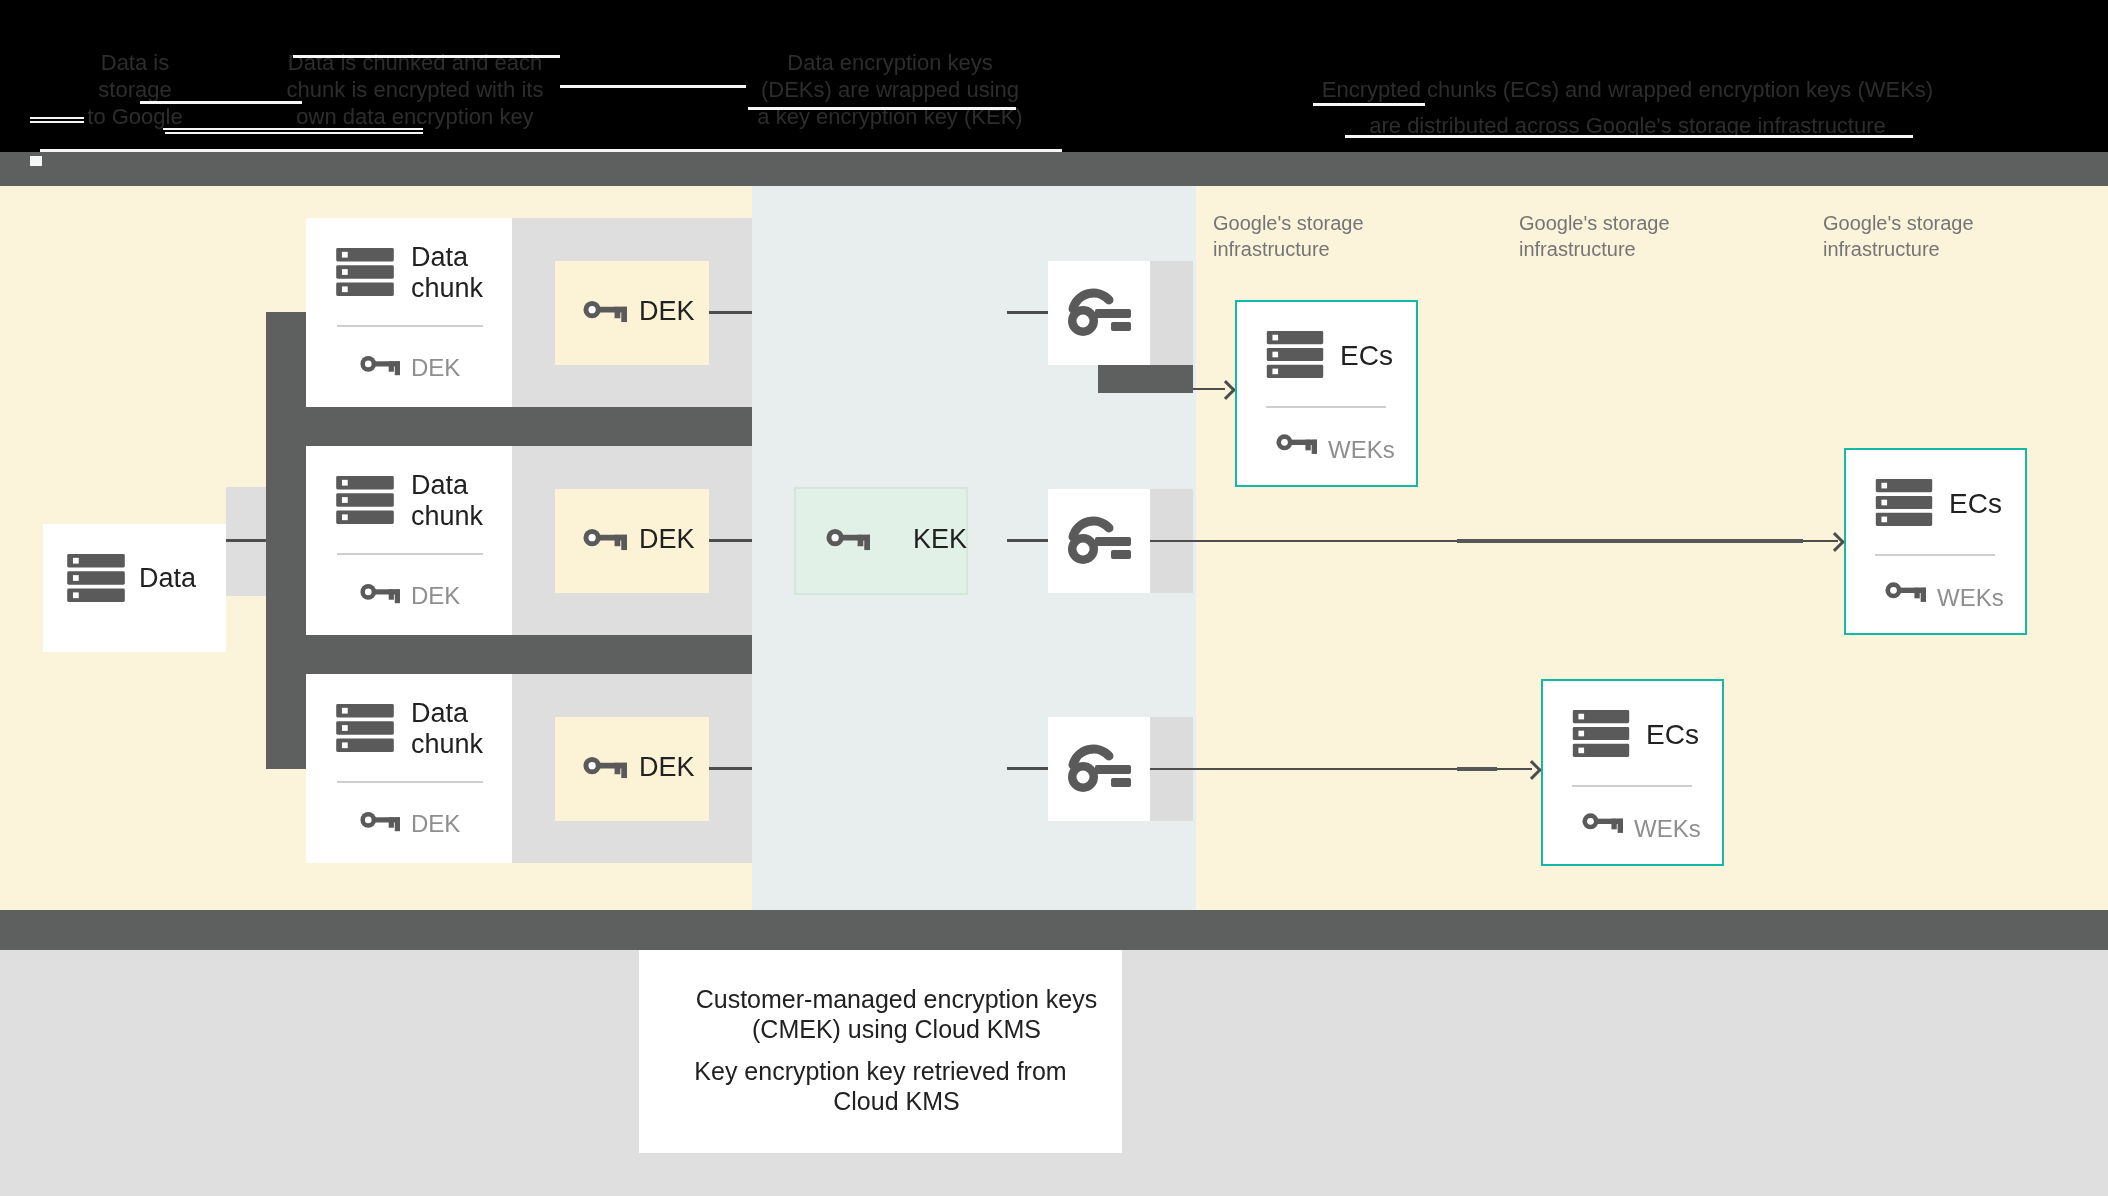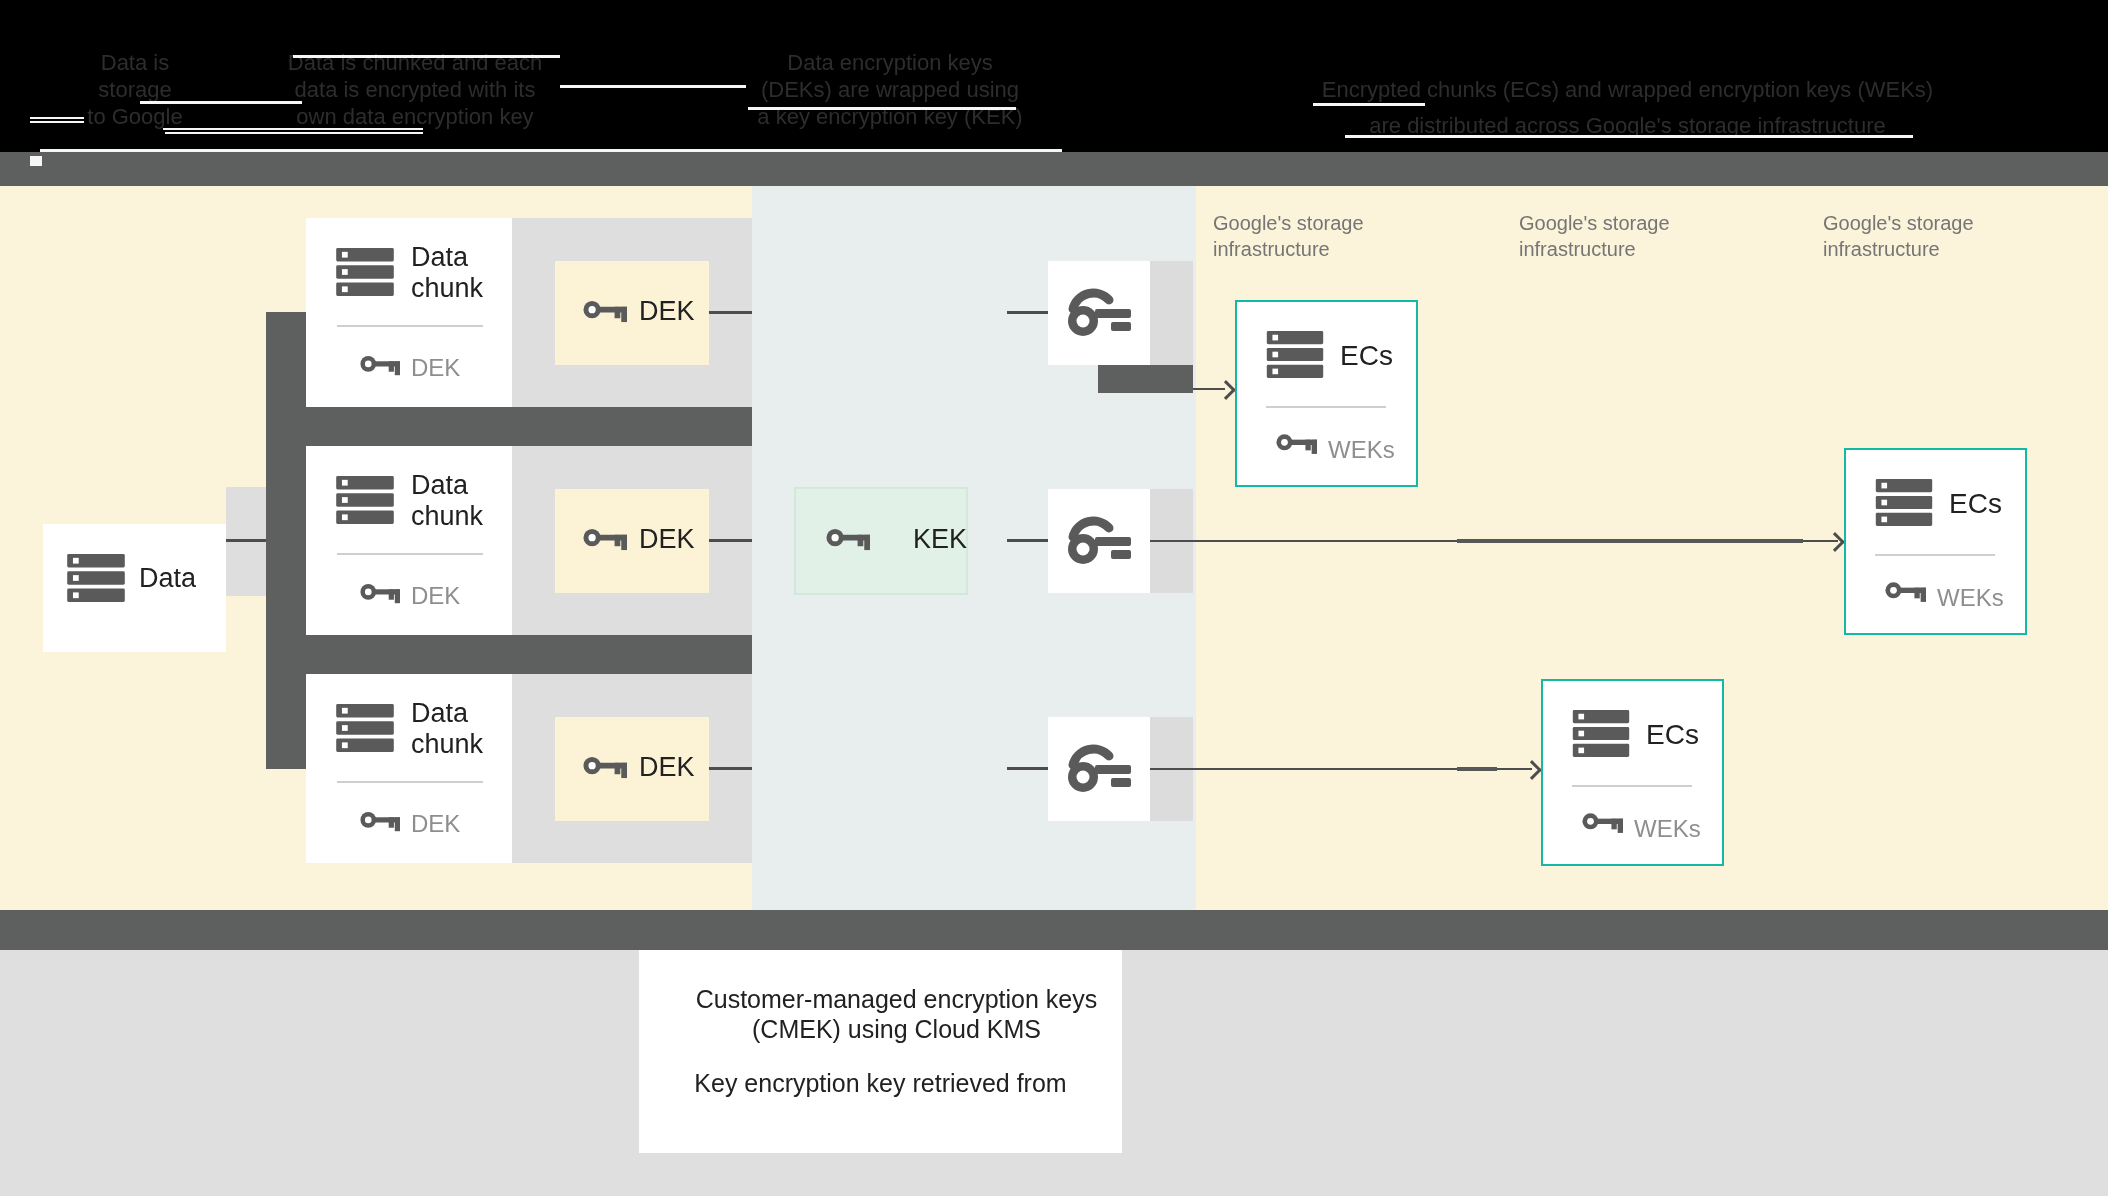--- a/index.html
+++ b/index.html
@@ -64,21 +64,21 @@
 <div id="stage">
 
   <div class="abs" id="header-black">
     <div class="hdr-col" style="left:60px;top:49px;width:150px;">
       <div>Data is</div>
       <div>storage</div>
       <div>to Google</div>
     </div>
     <div class="hdr-col" style="left:265px;top:49px;width:300px;">
       <div>Data is chunked and each</div>
-      <div>data is encrypted with its</div>
+      <div>chunk is encrypted with its</div>
       <div>own data encryption key</div>
     </div>
     <div class="hdr-col" style="left:740px;top:49px;width:300px;">
       <div>Data encryption keys</div>
       <div>(DEKs) are wrapped using</div>
       <div>a key encryption key (KEK)</div>
     </div>
     <div class="hdr-col" style="left:1310px;top:72px;width:635px;line-height:36px;">
       <div>Encrypted chunks (ECs) and wrapped encryption keys (WEKs)</div>
       <div>are distributed across Google's storage infrastructure</div>
@@ -413,17 +413,18 @@
   </div>
 
   <div class="abs" id="bottom-band"></div>
   <div class="abs" id="bottom-area"></div>
   <div class="abs" id="caption-notch"></div>
 
   <div class="abs" id="caption-box">
     <div style="margin-top:34px;">
       <div class="cap bold">Customer-managed encryption keys</div>
       <div class="cap bold">(CMEK) using Cloud KMS</div>
-      <div class="cap" style="margin-top:24px;">Key encryption key retrieved from</div>
+      <div class="cap" style="margin-top:12px;">Key encryption key retrieved from</div>
+      <div class="cap bold">Cloud KMS</div>
     </div>
   </div>
 
 </div>
 
 </body></html>

